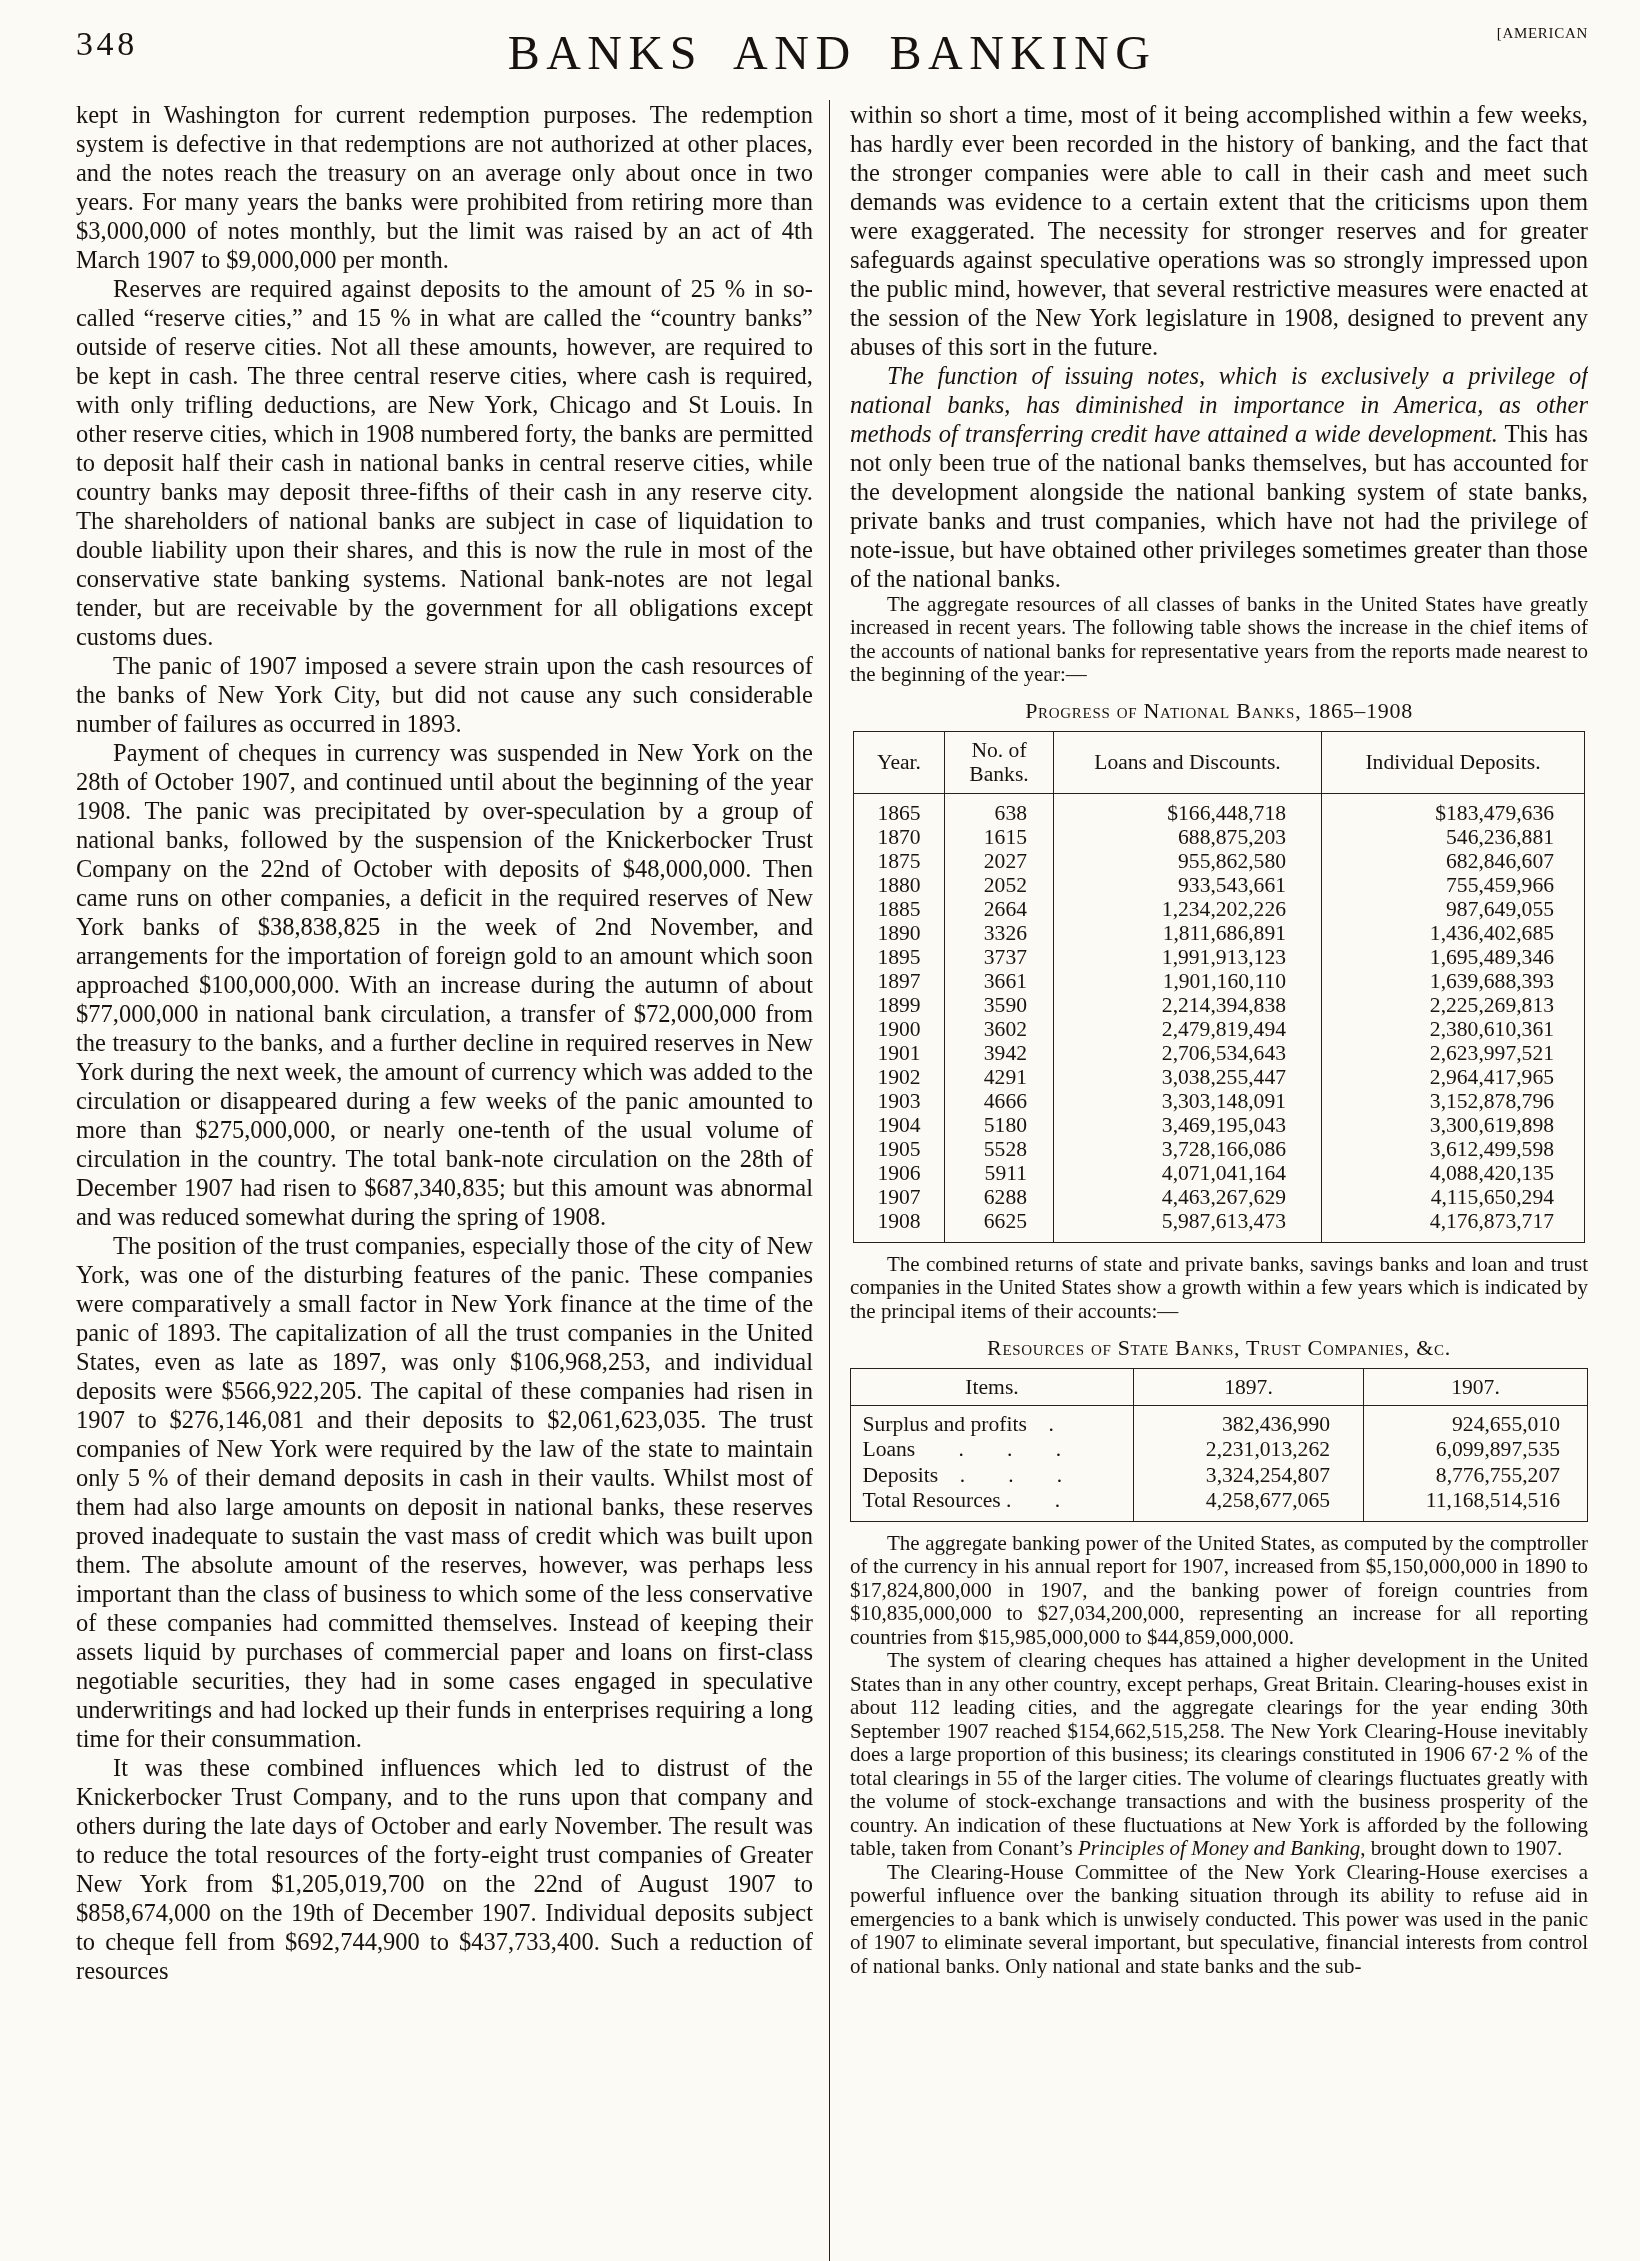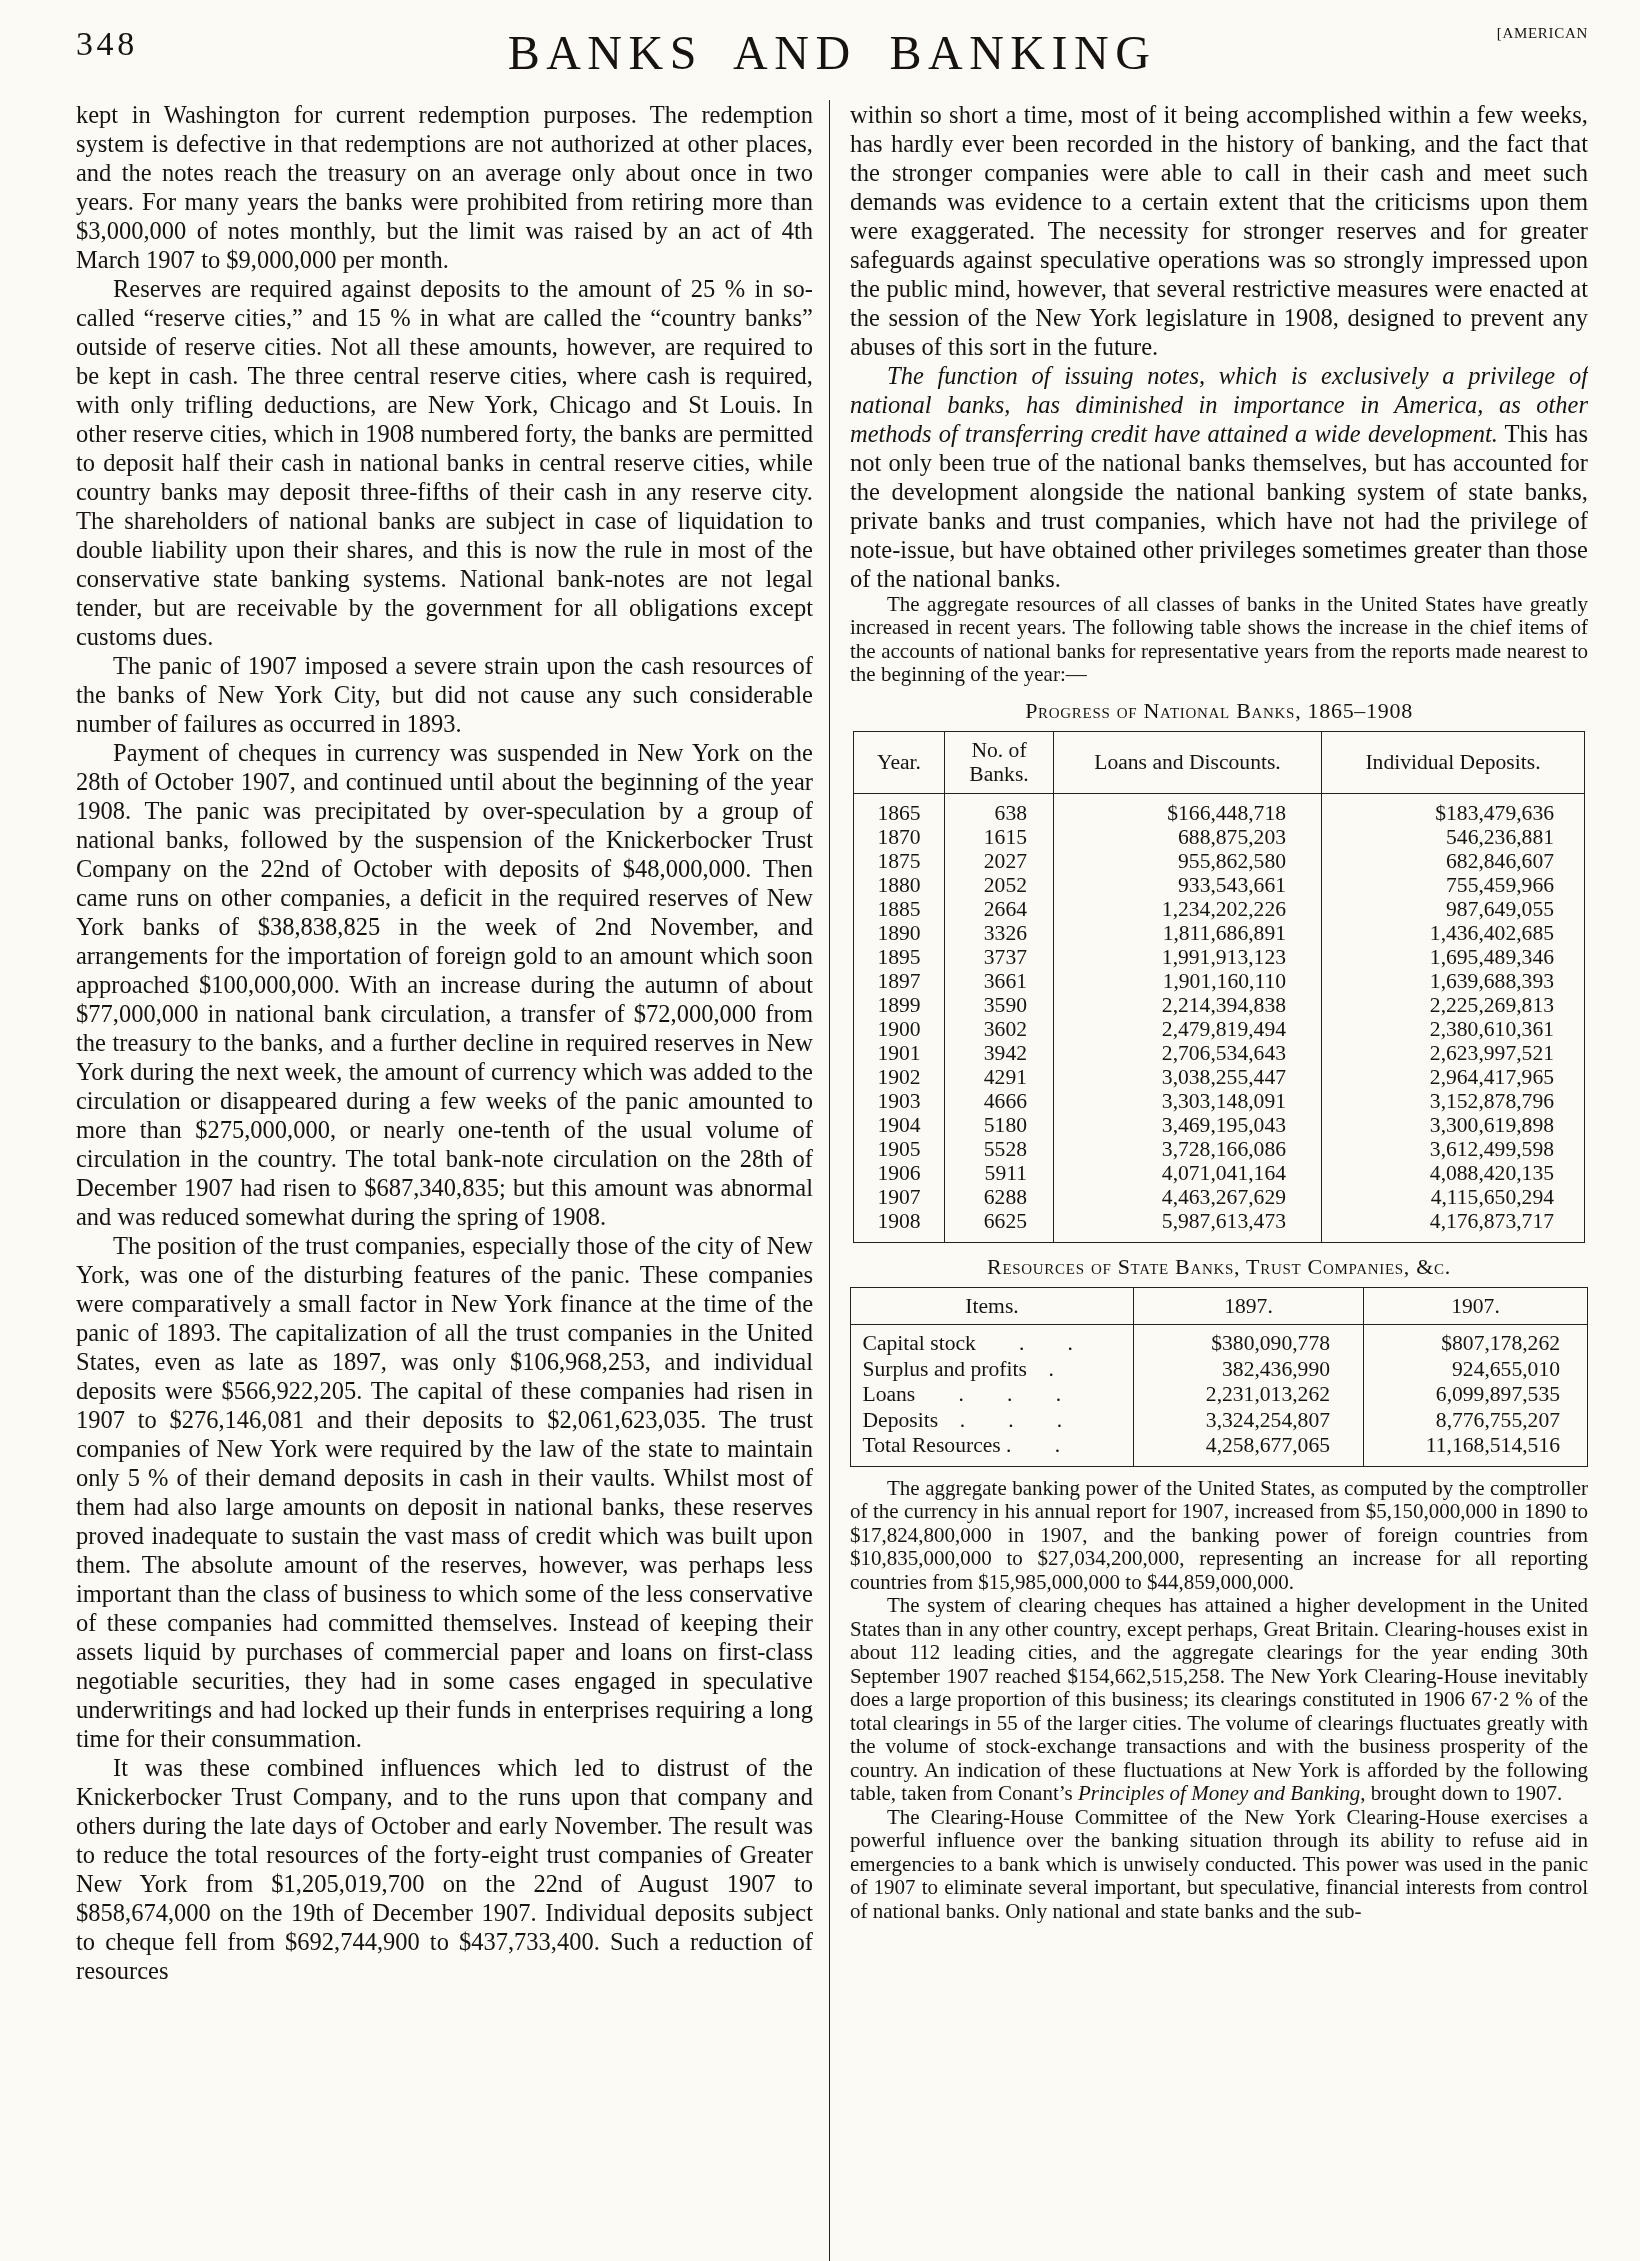--- a/index.html
+++ b/index.html
@@ -200,38 +200,36 @@
             </tr>
             <tr>
               <td>1908</td>
               <td>6625</td>
               <td>5,987,613,473</td>
               <td>4,176,873,717</td>
             </tr>
           </tbody>
       </table>
 
+      <div>
+          <p class="para indent small"><span class="">The combined returns of state and private banks, savings banks and loan and trust companies in the United States show a growth within a few years which is indicated by the principal items of their accounts:—</span></p>
+        </div>
 
       <div class="table-title">Resources of State Banks, Trust Companies, &amp;c.</div>
 
       <table class="data-table table2">
         <thead>
           <tr>
               <th>Items.</th>
               <th>1897.</th>
               <th>1907.</th>
             </tr>
         </thead>
         <tbody>
             <tr>
-              <td>Capital stock  .  .</td>
-              <td>$380,090,778</td>
-              <td>$807,178,262</td>
-            </tr>
-            <tr>
               <td>Surplus and profits .</td>
               <td>382,436,990</td>
               <td>924,655,010</td>
             </tr>
             <tr>
               <td>Loans  .  .  .</td>
               <td>2,231,013,262</td>
               <td>6,099,897,535</td>
             </tr>
             <tr>

